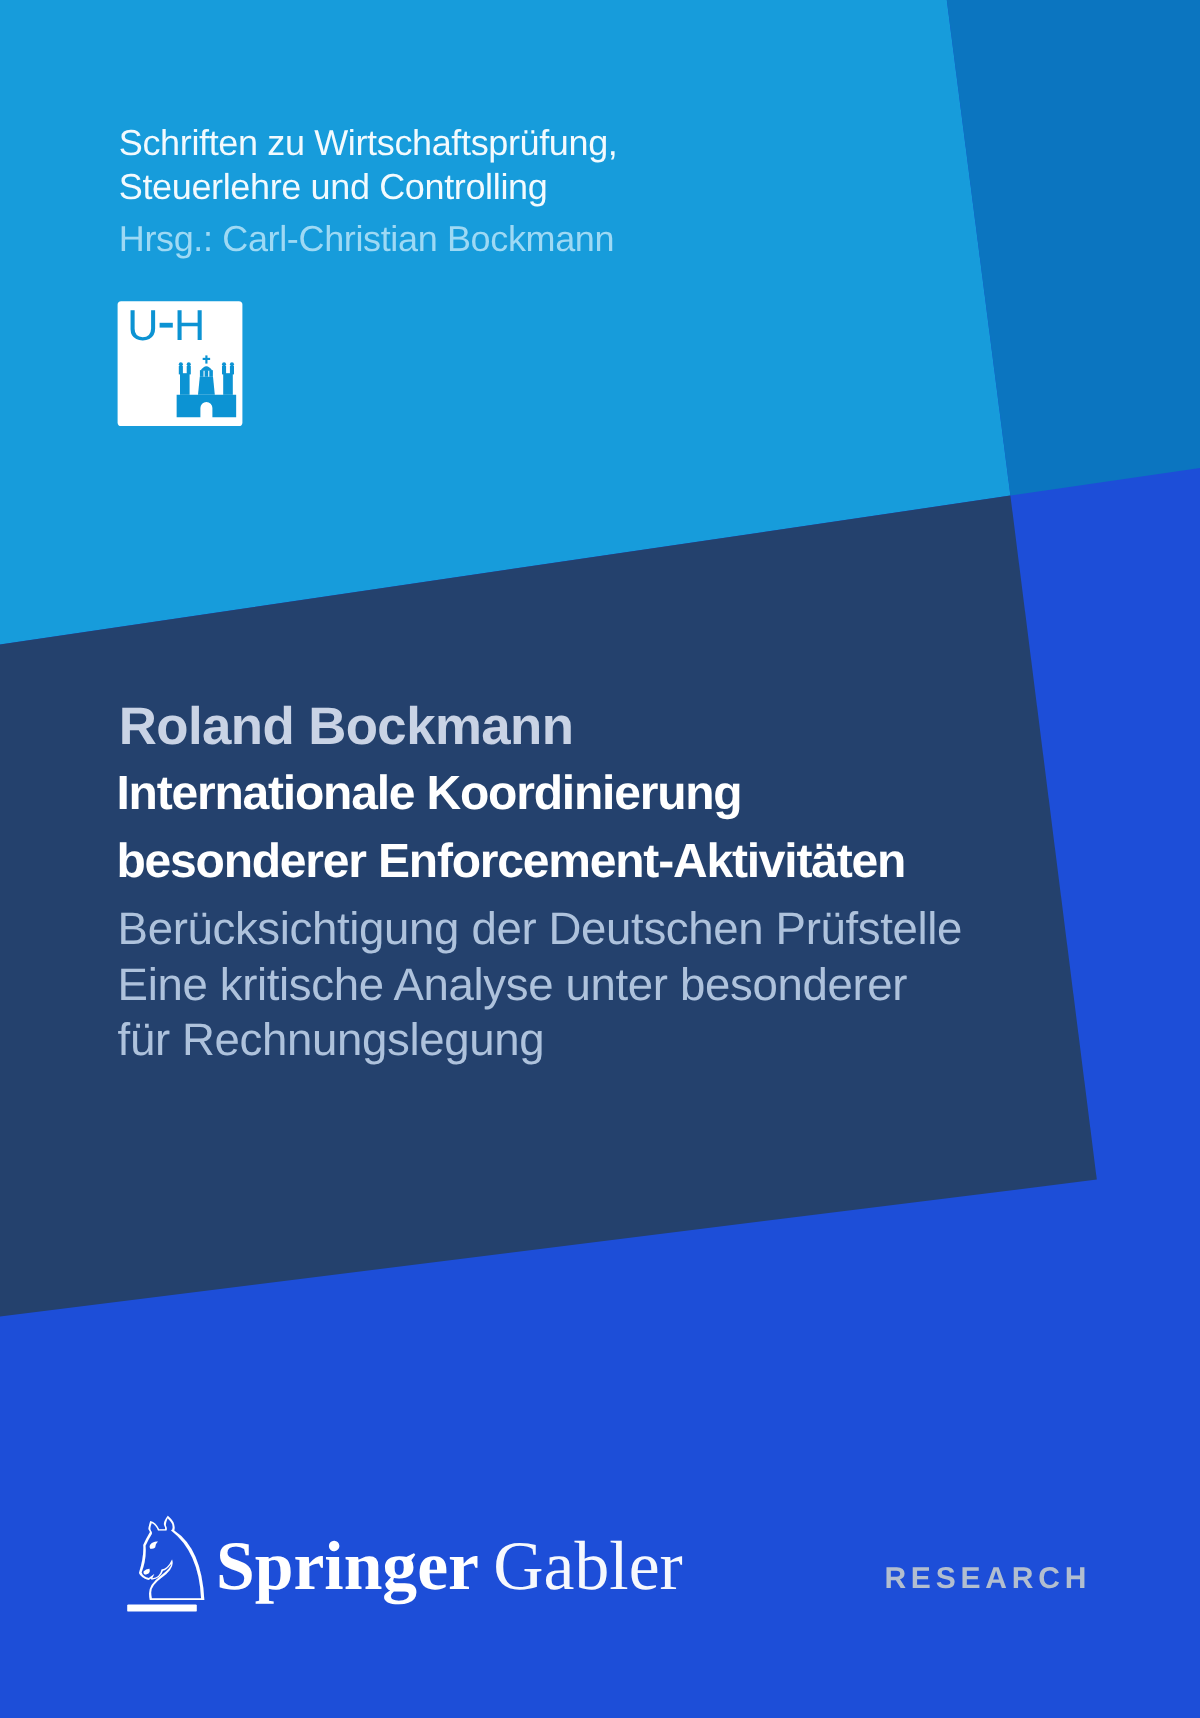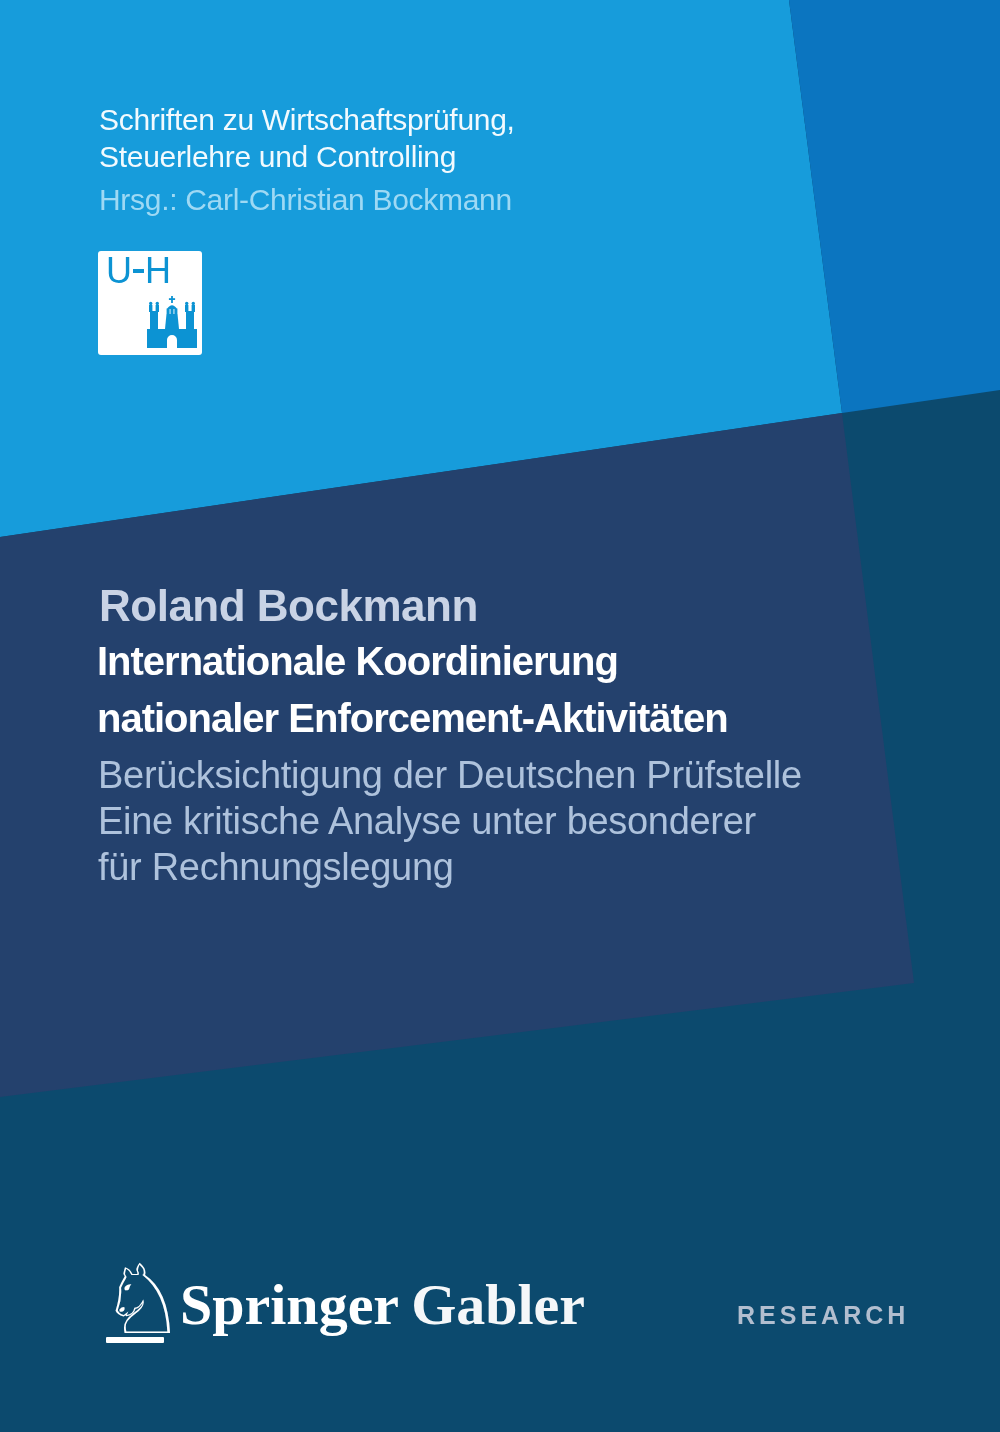--- a/index.html
+++ b/index.html
@@ -1,20 +1,20 @@
 <!DOCTYPE html>
 <html><head>
 <meta charset="utf-8">
 <style>
   html, body { margin: 0; padding: 0; background: #2b2b2b; }
   .cover {
     position: relative;
     width: 1000px;
     height: 1432px;
-    background: #0c4a6e;
+    background: #1d4ed8;
     overflow: hidden;
     font-family: "Liberation Sans", sans-serif;
   }
   .bg-svg { position: absolute; inset: 0; width: 100%; height: 100%; display: block; }
 
   
   .series-block { position: absolute; left: 99px; top: 101px; }
   .series-line {
     font-size: 30px; line-height: 37px; font-weight: 400;
     color: #F2FAFE; letter-spacing: -0.3px;
@@ -67,21 +67,21 @@
   .springer-underline {
     position: absolute; left: 106px; top: 1337px;
     width: 58px; height: 6px; background: #FFFFFF; border-radius: 1px;
   }
   .brand {
     position: absolute; left: 180px; top: 1276px;
     font-family: "Liberation Serif", serif;
     font-size: 58px; line-height: 1; color: #FFFFFF; white-space: nowrap;
   }
   .brand .brand-primary { font-weight: 700; }
-  .brand .brand-secondary { font-weight: 700; margin-left: 12px; opacity: 0.96; }
+  .brand .brand-secondary { font-weight: 400; margin-left: 12px; opacity: 0.96; }
   .research-label {
     position: absolute; left: 737px; top: 1301px;
     font-size: 25px; font-weight: 700; letter-spacing: 4px;
     color: #B2BECF;
   }
 </style>
 </head>
 <body>
 
 <div class="cover">
@@ -130,21 +130,21 @@
         <path d="M0,33 L50,33 L50,52 L30,52 L30,44
                  A5,5 0 0 0 20,44 L20,52 L0,52 Z"></path>
       </g>
     </svg>
   </div>
 
   <div class="author">Roland Bockmann</div>
 
   <div class="main-title">
     <div>Internationale Koordinierung</div>
-    <div>nationaler Enforcement-Aktivitäten</div>
+    <div>besonderer Enforcement-Aktivitäten</div>
   </div>
 
   <div class="subtitle">
     <div>Berücksichtigung der Deutschen Prüfstelle</div>
     <div>Eine kritische Analyse unter besonderer</div>
     <div>für Rechnungslegung</div>
   </div>
 
   <div class="springer-knight">♘</div>
   <div class="springer-underline"></div>

